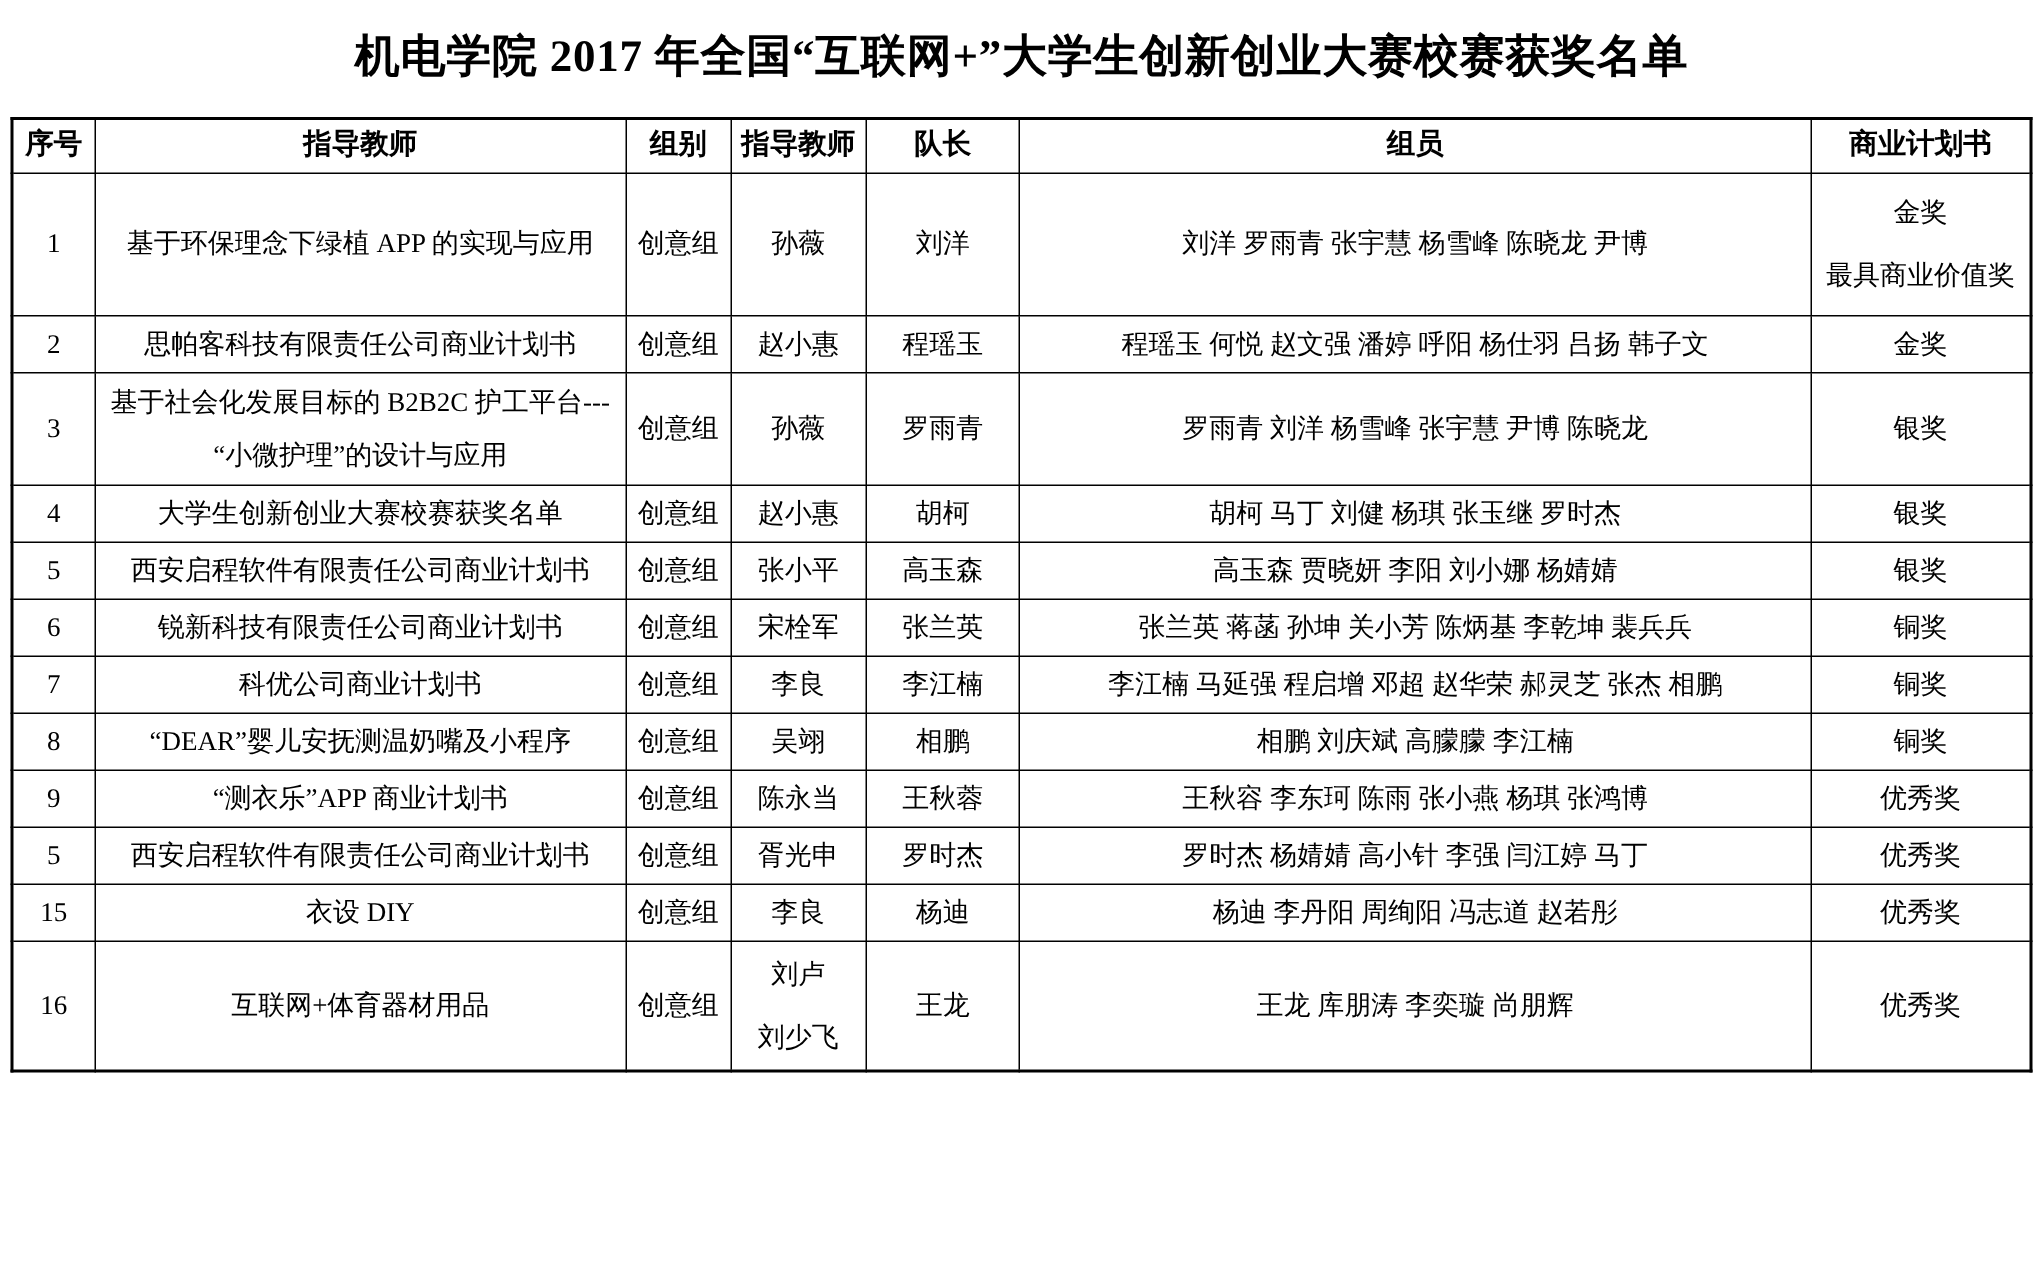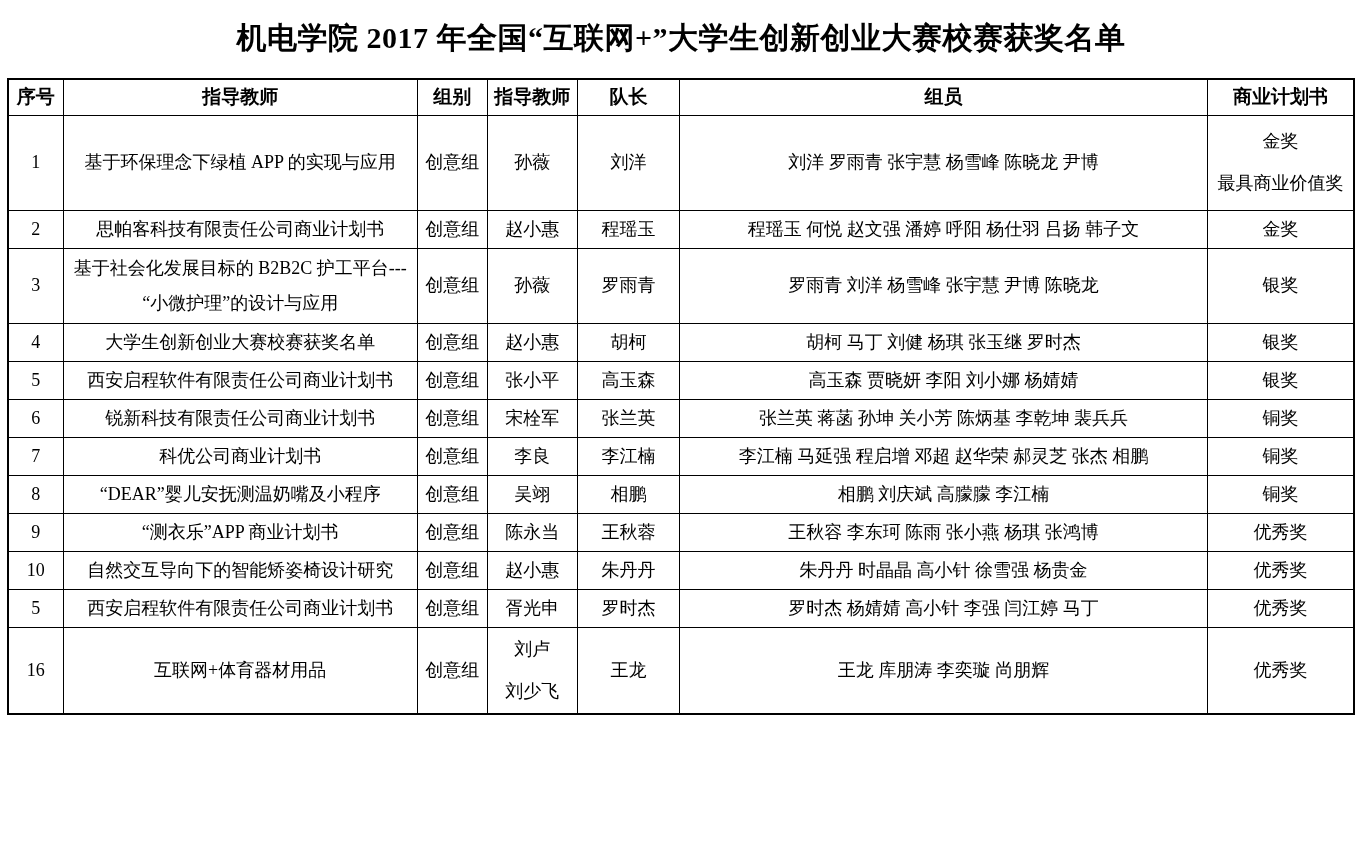--- a/index.html
+++ b/index.html
@@ -163,35 +163,35 @@
       <tr>
         <td>9</td>
         <td>“测衣乐”APP 商业计划书</td>
         <td>创意组</td>
         <td>陈永当</td>
         <td>王秋蓉</td>
         <td>王秋容 李东珂 陈雨 张小燕 杨琪 张鸿博</td>
         <td>优秀奖</td>
       </tr>
       <tr>
-        <td>10</td>
-        <td>自然交互导向下的智能矫姿椅设计研究</td>
-        <td>创意组</td>
-        <td>赵小惠</td>
-        <td>朱丹丹</td>
-        <td>朱丹丹 时晶晶 高小针 徐雪强 杨贵金</td>
-        <td>优秀奖</td>
-      </tr>
-      <tr>
         <td>5</td>
         <td>西安启程软件有限责任公司商业计划书</td>
         <td>创意组</td>
         <td>胥光申</td>
         <td>罗时杰</td>
         <td>罗时杰 杨婧婧 高小针 李强 闫江婷 马丁</td>
+        <td>优秀奖</td>
+      </tr>
+      <tr>
+        <td>15</td>
+        <td>衣设 DIY</td>
+        <td>创意组</td>
+        <td>李良</td>
+        <td>杨迪</td>
+        <td>杨迪 李丹阳 周绚阳 冯志道 赵若彤</td>
         <td>优秀奖</td>
       </tr>
       <tr>
         <td>16</td>
         <td>互联网+体育器材用品</td>
         <td>创意组</td>
         <td class="pre">刘卢
 刘少飞</td>
         <td>王龙</td>
         <td>王龙 库朋涛 李奕璇 尚朋辉</td>

